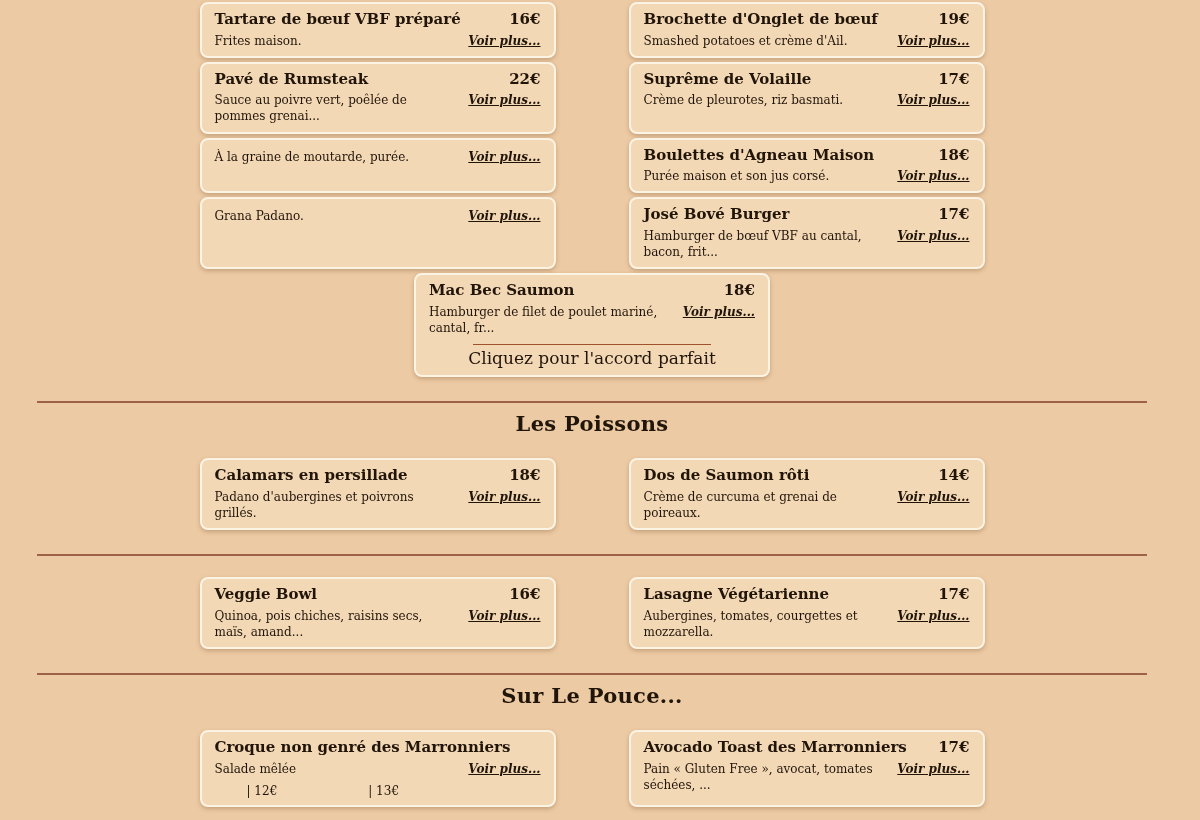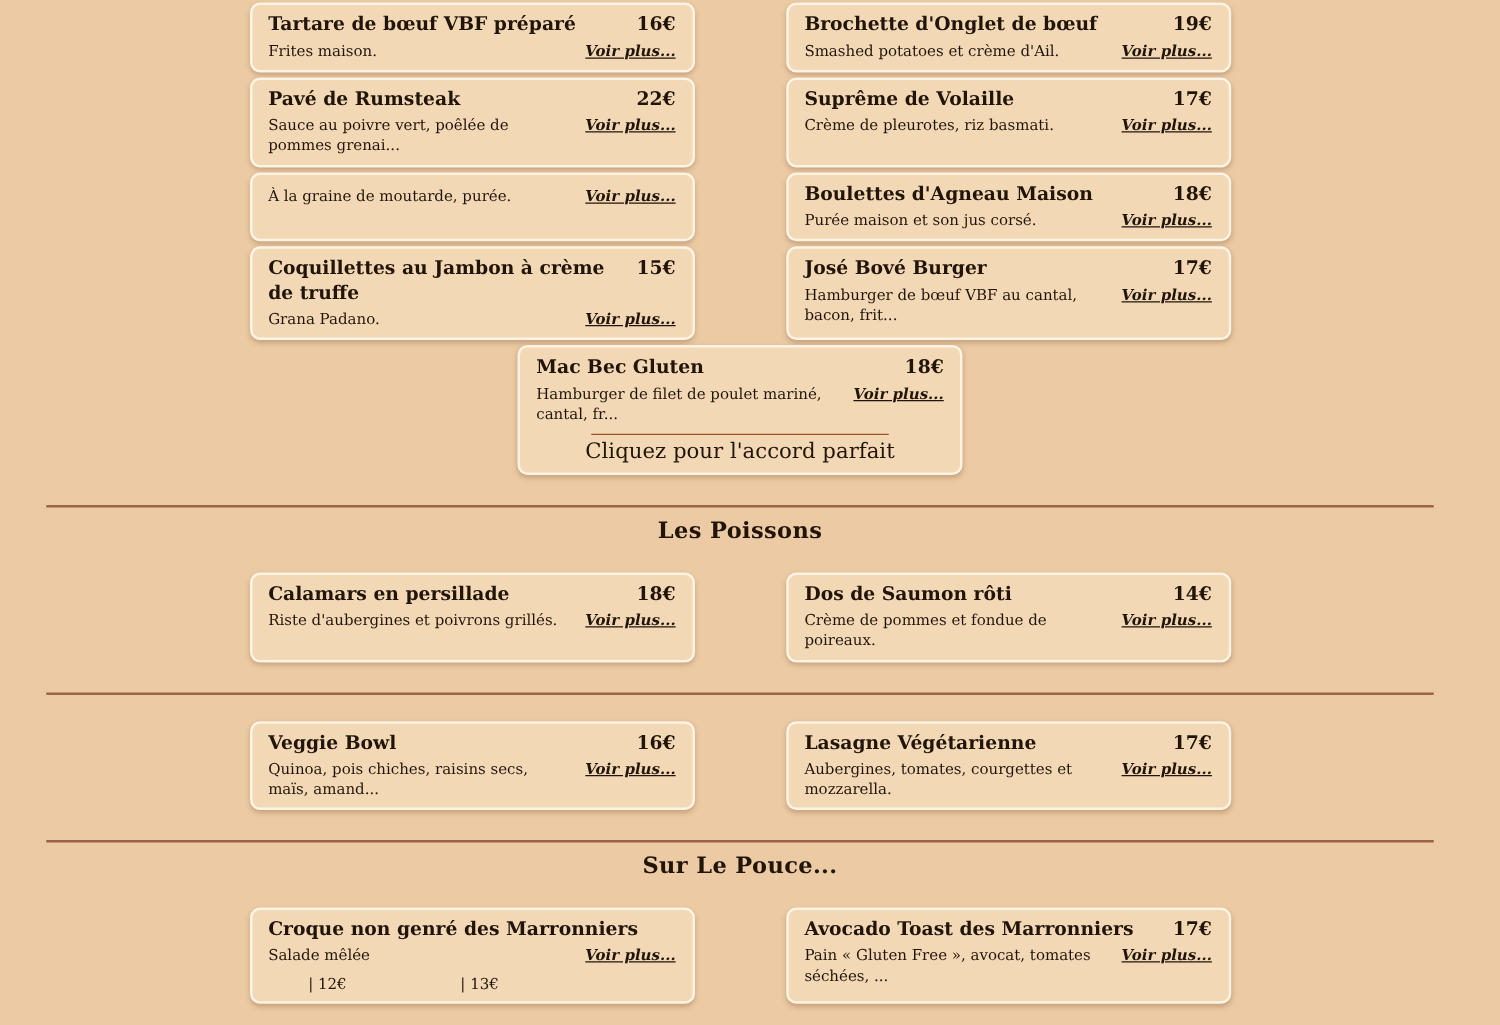--- a/index.html
+++ b/index.html
@@ -93,21 +93,21 @@
     font-size: 12px;
   }
   .section-divider {
     border: none;
     border-top: 2px solid #9e6248;
     margin: 24px 0 0 0;
     width: 100%;
   }
   .section-title {
     text-align: center;
-    font-size: 18px;
+    font-size: 21px;
     font-weight: bold;
     margin: 7px 0 0 0;
     line-height: 1.3;
     letter-spacing: 0.3px;
   }
   .section-row {
     margin-top: 21px;
   }
 </style>
 </head>
@@ -175,45 +175,41 @@
       </div>
       <div class="card-sub">
         <span class="desc">Purée maison et son jus corsé.</span>
         <a class="more">Voir plus...</a>
       </div>
     </div>
   </div>
 
   <div class="row">
     <div class="card">
-      <div class="card-head">
-        <span class="title">Coquillettes au Jambon à crème de truffe</span>
-        <span class="price">15€</span>
-      </div>
       <div class="card-sub">
         <span class="desc">Grana Padano.</span>
         <a class="more">Voir plus...</a>
       </div>
     </div>
     <div class="card">
       <div class="card-head">
         <span class="title">José Bové Burger</span>
         <span class="price">17€</span>
       </div>
       <div class="card-sub">
         <span class="desc">Hamburger de bœuf VBF au cantal, bacon, frit...</span>
         <a class="more">Voir plus...</a>
       </div>
     </div>
   </div>
 
   <div class="row">
     <div class="card">
       <div class="card-head">
-        <span class="title">Mac Bec Gluten</span>
+        <span class="title">Mac Bec Saumon</span>
         <span class="price">18€</span>
       </div>
       <div class="card-sub">
         <span class="desc">Hamburger de filet de poulet mariné, cantal, fr...</span>
         <a class="more">Voir plus...</a>
       </div>
       <hr class="accord-rule">
       <div class="accord">Cliquez pour l'accord parfait</div>
     </div>
   </div>
@@ -221,31 +217,31 @@
   <hr class="section-divider">
   <h2 class="section-title">Les Poissons</h2>
 
   <div class="row section-row">
     <div class="card">
       <div class="card-head">
         <span class="title">Calamars en persillade</span>
         <span class="price">18€</span>
       </div>
       <div class="card-sub">
-        <span class="desc">Riste d'aubergines et poivrons grillés.</span>
+        <span class="desc">Padano d'aubergines et poivrons grillés.</span>
         <a class="more">Voir plus...</a>
       </div>
     </div>
     <div class="card">
       <div class="card-head">
         <span class="title">Dos de Saumon rôti</span>
         <span class="price">14€</span>
       </div>
       <div class="card-sub">
-        <span class="desc">Crème de pommes et fondue de poireaux.</span>
+        <span class="desc">Crème de curcuma et grenai de poireaux.</span>
         <a class="more">Voir plus...</a>
       </div>
     </div>
   </div>
 
   <hr class="section-divider">
 
   <div class="row section-row">
     <div class="card">
       <div class="card-head">

